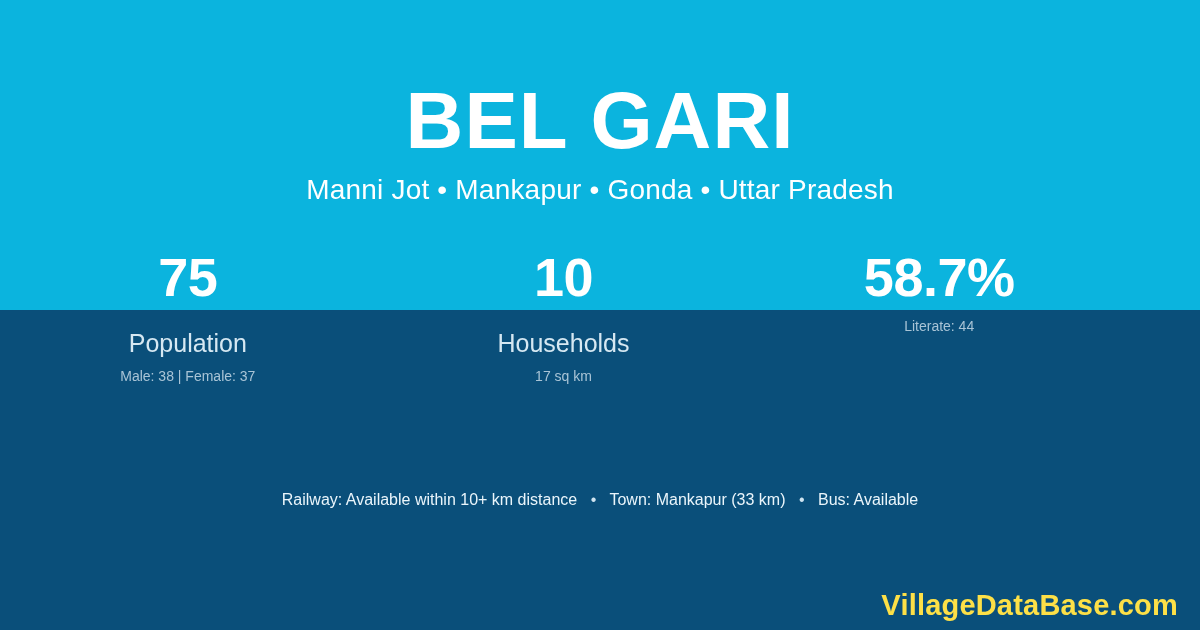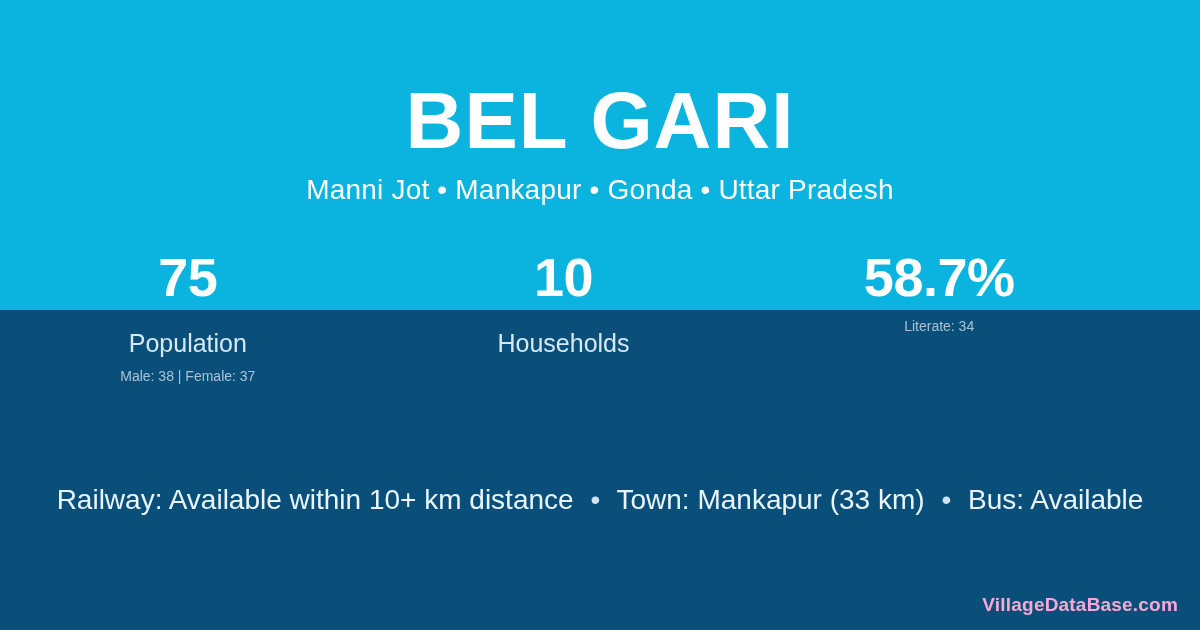--- a/index.html
+++ b/index.html
@@ -106,40 +106,40 @@
     color: #a9c4d6;
   }
 
   
   .amenities {
     position: absolute;
     left: 0;
     top: 486px;
     width: 1200px;
     text-align: center;
-    font-size: 28px;
+    font-size: 16px;
     line-height: 28px;
     color: #eaf5fb;
     z-index: 3;
     white-space: nowrap;
   }
   .amenities .sep {
     padding: 0 9px;
     color: #cfe4f0;
   }
 
   
   .watermark {
     position: absolute;
     right: 22px;
     bottom: 11px;
-    font-size: 19px;
+    font-size: 29px;
     line-height: 28px;
     font-weight: bold;
-    color: #f9a8d4;
+    color: #fde047;
     letter-spacing: 0.2px;
     z-index: 4;
   }
 </style>
 </head>
 <body>
 
 <div class="card">
 
   <div class="band-top"></div>
@@ -154,25 +154,26 @@
 
     <div class="stat-col">
       <div class="stat-value">75</div>
       <div class="stat-label">Population</div>
       <div class="stat-sub">Male: 38 | Female: 37</div>
     </div>
 
     <div class="stat-col">
       <div class="stat-value">10</div>
       <div class="stat-label">Households</div>
+      <div class="stat-sub">17 sq km</div>
     </div>
 
     <div class="stat-col">
       <div class="stat-value">58.7%</div>
-      <div class="stat-sub">Literate: 34</div>
+      <div class="stat-sub">Literate: 44</div>
     </div>
 
   </div>
 
   <div class="amenities">
     <span>Railway: Available within 10+ km distance</span>
     <span class="sep">•</span>
     <span>Town: Mankapur (33 km)</span>
     <span class="sep">•</span>
     <span>Bus: Available</span>

